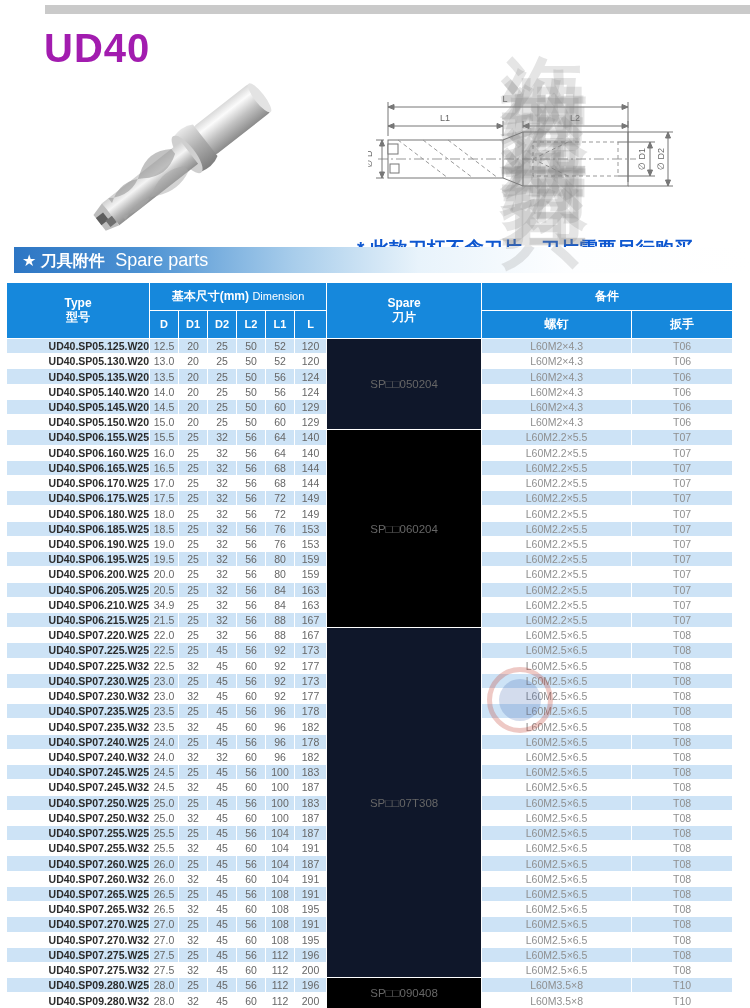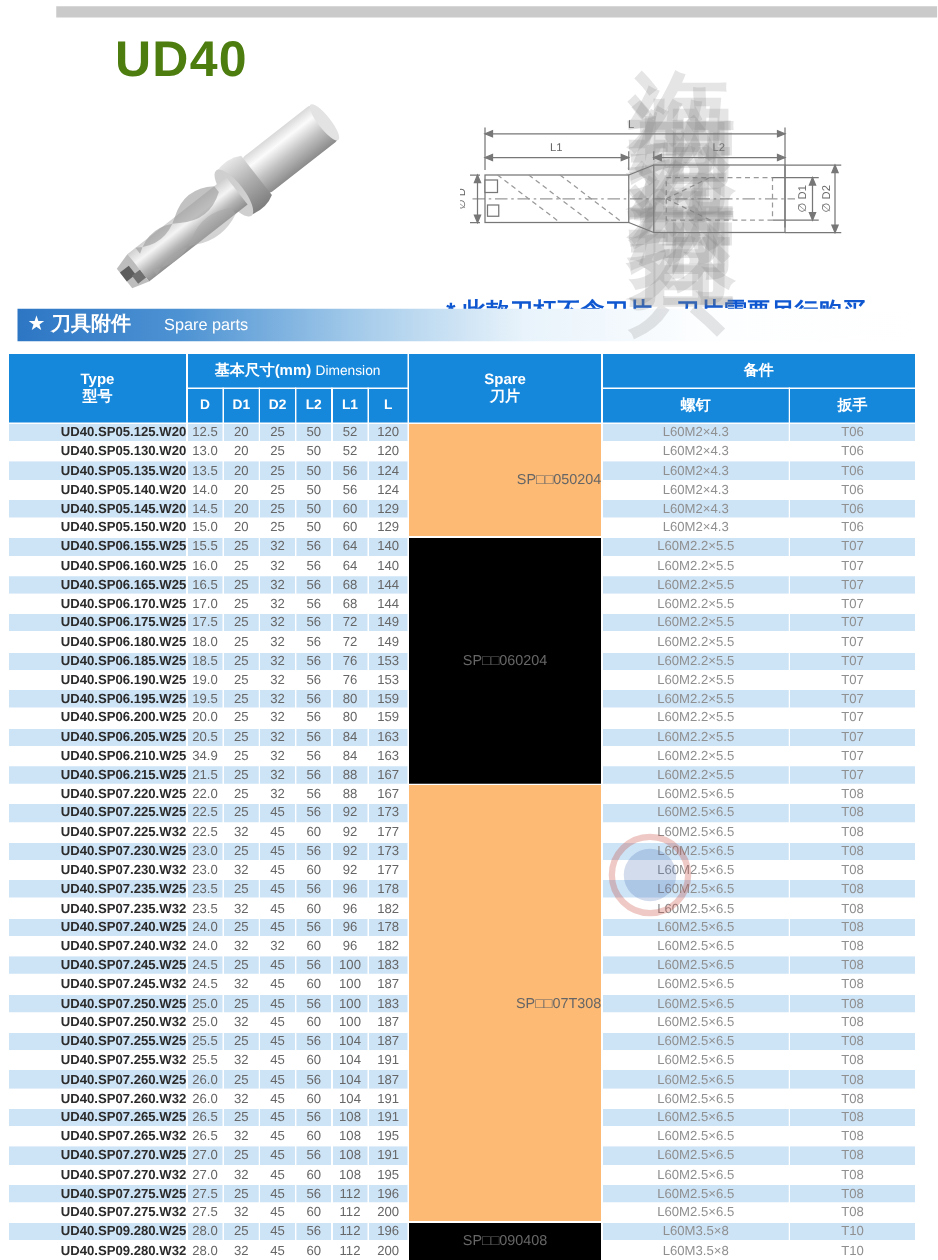--- a/index.html
+++ b/index.html
@@ -1,44 +1,44 @@
 <!DOCTYPE html>
 <html><head>
 <meta charset="utf-8">
 <style>
   html,body{margin:0;padding:0;background:#fff;}
   .page{position:relative;width:750px;height:1008px;background:#fff;overflow:hidden;
         font-family:"Liberation Sans","DejaVu Sans",sans-serif;}
   .top-bar{position:absolute;left:45px;top:5px;width:705px;height:9px;background:#cacaca;}
   .title{position:absolute;left:44px;top:26px;font-size:40px;font-weight:bold;
-         color:#4d7c0f;letter-spacing:1px;margin-left:48px;}
+         color:#a21caf;letter-spacing:1px;}
   .photo{position:absolute;left:40px;top:76px;width:280px;height:168px;}
   .drawing{position:absolute;left:368px;top:84px;width:378px;height:130px;}
   .notice{position:absolute;left:357px;top:236px;font-size:19px;font-weight:bold;
           color:#0e57d0;white-space:nowrap;}
   .section-bar{position:absolute;left:14px;top:247px;width:736px;height:26px;line-height:26px;
       background:linear-gradient(90deg,#2d76c4 0%,#4e93d3 18%,#a8cdeb 38%,#e8f3fb 55%,#fdfeff 75%,#ffffff 100%);
       color:#fff;padding-left:8px;box-sizing:border-box;}
   .section-bar .cn{font-size:16px;font-weight:bold;}
-  .section-bar .en{font-size:13px;margin-left:22px;}
+  .section-bar .en{font-size:18px;margin-left:6px;}
   .spare-table{position:absolute;left:6px;top:282px;width:726px;border-collapse:collapse;
                table-layout:fixed;}
   .spare-table th,.spare-table td{border:1px solid #fff;padding:0;box-sizing:border-box;
       overflow:hidden;white-space:nowrap;}
   .spare-table thead th{background:#1688dc;color:#fff;font-weight:bold;height:28px;
       font-size:12px;line-height:1.15;}
   .spare-table thead .sub{font-size:11px;}
   .spare-table thead .en-small{font-size:11px;font-weight:normal;text-align:right;}
   tbody tr{height:15.23px;}
   tbody tr.r-blue{background:#cde3f6;}
   tbody tr.r-white{background:#ffffff;}
   td.c-type{font-size:10.5px;font-weight:bold;color:#2b2b2b;text-align:right;padding-left:12px;}
   td.c-num{font-size:10.5px;color:#666;text-align:center;}
   td.c-insert{font-size:11.5px;color:#666;text-align:center;vertical-align:middle;}
-  td.ins-white{background:#fdba74;text-align:right;}
+  td.ins-white{background:#0f172a;}
   td.ins-blue{background:#000000;}
   td.c-screw,td.c-wrench{font-size:10.5px;color:#8f8f8f;text-align:center;}
   .watermark{position:absolute;left:498px;top:-14px;width:96px;height:1030px;z-index:30;
       writing-mode:vertical-rl;text-orientation:upright;font-size:86px;font-weight:bold;
       letter-spacing:12px;color:rgba(125,125,125,0.20);pointer-events:none;line-height:96px;}
   .logo-mark{position:absolute;left:487px;top:667px;width:66px;height:66px;z-index:31;
       border:5px solid rgba(195,62,45,0.28);border-radius:50%;pointer-events:none;box-sizing:border-box;}
   .logo-mark::after{content:"";position:absolute;left:7px;top:7px;width:42px;height:42px;
       border-radius:50%;background:rgba(55,95,175,0.22);}
   svg text{font-family:"Liberation Sans","DejaVu Sans",sans-serif;}

